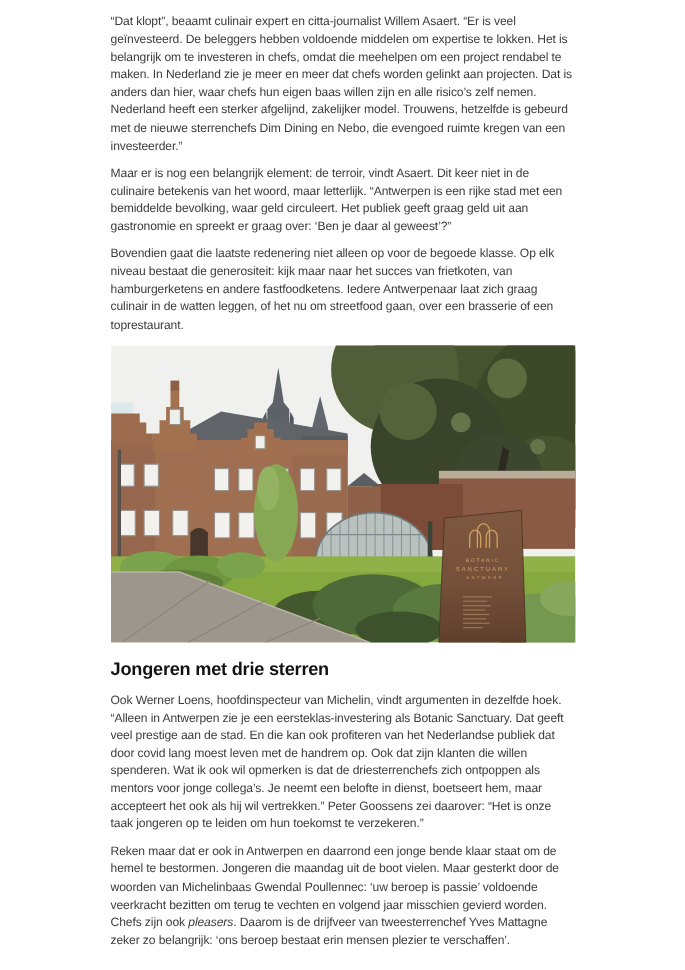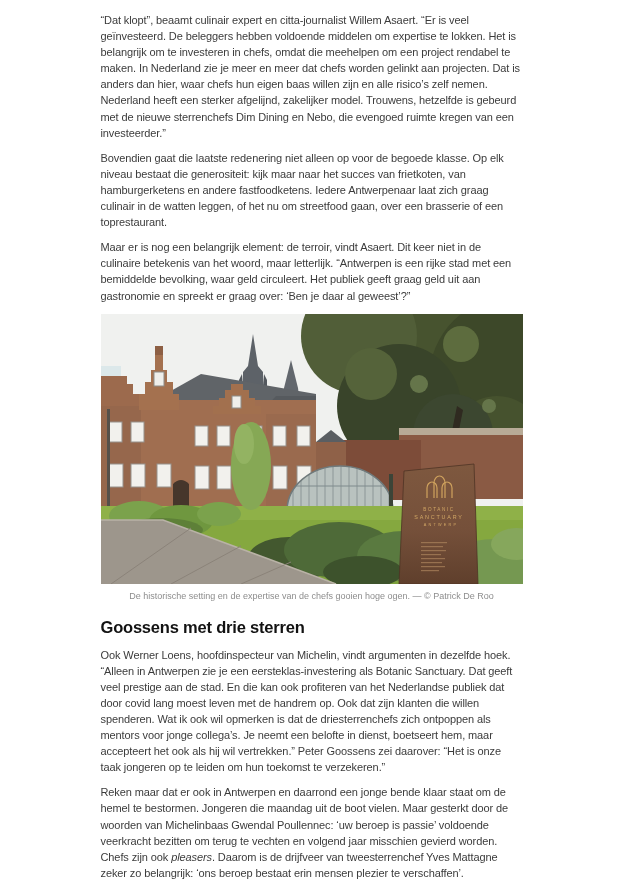--- a/index.html
+++ b/index.html
@@ -27,22 +27,22 @@
     font-size:16.5px;line-height:20px;font-weight:bold;color:#121212;
     letter-spacing:-0.2px;
   }
 </style>
 </head>
 <body>
 
 <div class="content">
 
   <p>“Dat klopt”, beaamt culinair expert en citta-journalist Willem Asaert. “Er is veel geïnvesteerd. De beleggers hebben voldoende middelen om expertise te lokken. Het is belangrijk om te investeren in chefs, omdat die meehelpen om een project rendabel te maken. In Nederland zie je meer en meer dat chefs worden gelinkt aan projecten. Dat is anders dan hier, waar chefs hun eigen baas willen zijn en alle risico’s zelf nemen. Nederland heeft een sterker afgelijnd, zakelijker model. Trouwens, hetzelfde is gebeurd met de nieuwe sterrenchefs Dim Dining en Nebo, die evengoed ruimte kregen van een investeerder.”</p>
+  <p>Maar er is nog een belangrijk element: de terroir, vindt Asaert. Dit keer niet in de culinaire betekenis van het woord, maar letterlijk. “Antwerpen is een rijke stad met een bemiddelde bevolking, waar geld circuleert. Het publiek geeft graag geld uit aan gastronomie en spreekt er graag over: ‘Ben je daar al geweest’?”</p>
   <p>Bovendien gaat die laatste redenering niet alleen op voor de begoede klasse. Op elk niveau bestaat die generositeit: kijk maar naar het succes van frietkoten, van hamburgerketens en andere fastfoodketens. Iedere Antwerpenaar laat zich graag culinair in de watten leggen, of het nu om streetfood gaan, over een brasserie of een toprestaurant.</p>
-  <p>Maar er is nog een belangrijk element: de terroir, vindt Asaert. Dit keer niet in de culinaire betekenis van het woord, maar letterlijk. “Antwerpen is een rijke stad met een bemiddelde bevolking, waar geld circuleert. Het publiek geeft graag geld uit aan gastronomie en spreekt er graag over: ‘Ben je daar al geweest’?”</p>
 
   <figure>
     <svg class="photo" viewBox="0 0 422 270" role="img">
 
       <g>
         <rect x="0" y="0" width="422" height="270" fill="#f0f1ef"></rect>
         <rect x="0" y="52" width="20" height="16" fill="#dce8ea"></rect>
       </g>
 
       <g fill="#5d6268">
@@ -203,22 +203,21 @@
           <rect x="320" y="232" width="22" height="1.2"></rect>
           <rect x="320" y="236" width="25" height="1.2"></rect>
           <rect x="320" y="240" width="20" height="1.2"></rect>
           <rect x="320" y="244" width="24" height="1.2"></rect>
           <rect x="320" y="248" width="21" height="1.2"></rect>
           <rect x="320" y="252" width="24" height="1.2"></rect>
           <rect x="320" y="256" width="18" height="1.2"></rect>
         </g>
       </g>
     </svg>
-    <figcaption>De historische setting en de expertise van de chefs gooien hoge ogen. — © Patrick De Roo</figcaption>
   </figure>
 
-  <h2>Goossens met drie sterren</h2>
+  <h2>Jongeren met drie sterren</h2>
 
   <p>Ook Werner Loens, hoofdinspecteur van Michelin, vindt argumenten in dezelfde hoek. “Alleen in Antwerpen zie je een eersteklas-investering als Botanic Sanctuary. Dat geeft veel prestige aan de stad. En die kan ook profiteren van het Nederlandse publiek dat door covid lang moest leven met de handrem op. Ook dat zijn klanten die willen spenderen. Wat ik ook wil opmerken is dat de driesterrenchefs zich ontpoppen als mentors voor jonge collega’s. Je neemt een belofte in dienst, boetseert hem, maar accepteert het ook als hij wil vertrekken.” Peter Goossens zei daarover: “Het is onze taak jongeren op te leiden om hun toekomst te verzekeren.”</p>
 
   <p><span>Reken maar dat er ook in Antwerpen en daarrond een jonge bende klaar staat om de hemel te bestormen. Jongeren die maandag uit de boot vielen. Maar gesterkt door de woorden van Michelinbaas Gwendal Poullennec: ‘uw beroep is passie’ voldoende veerkracht bezitten om terug te vechten en volgend jaar misschien gevierd worden. Chefs zijn ook </span><em>pleasers</em><span>. Daarom is de drijfveer van tweesterrenchef Yves Mattagne zeker zo belangrijk: ‘ons beroep bestaat erin mensen plezier te verschaffen’.</span></p>
 
 </div>
 
 </body></html>

